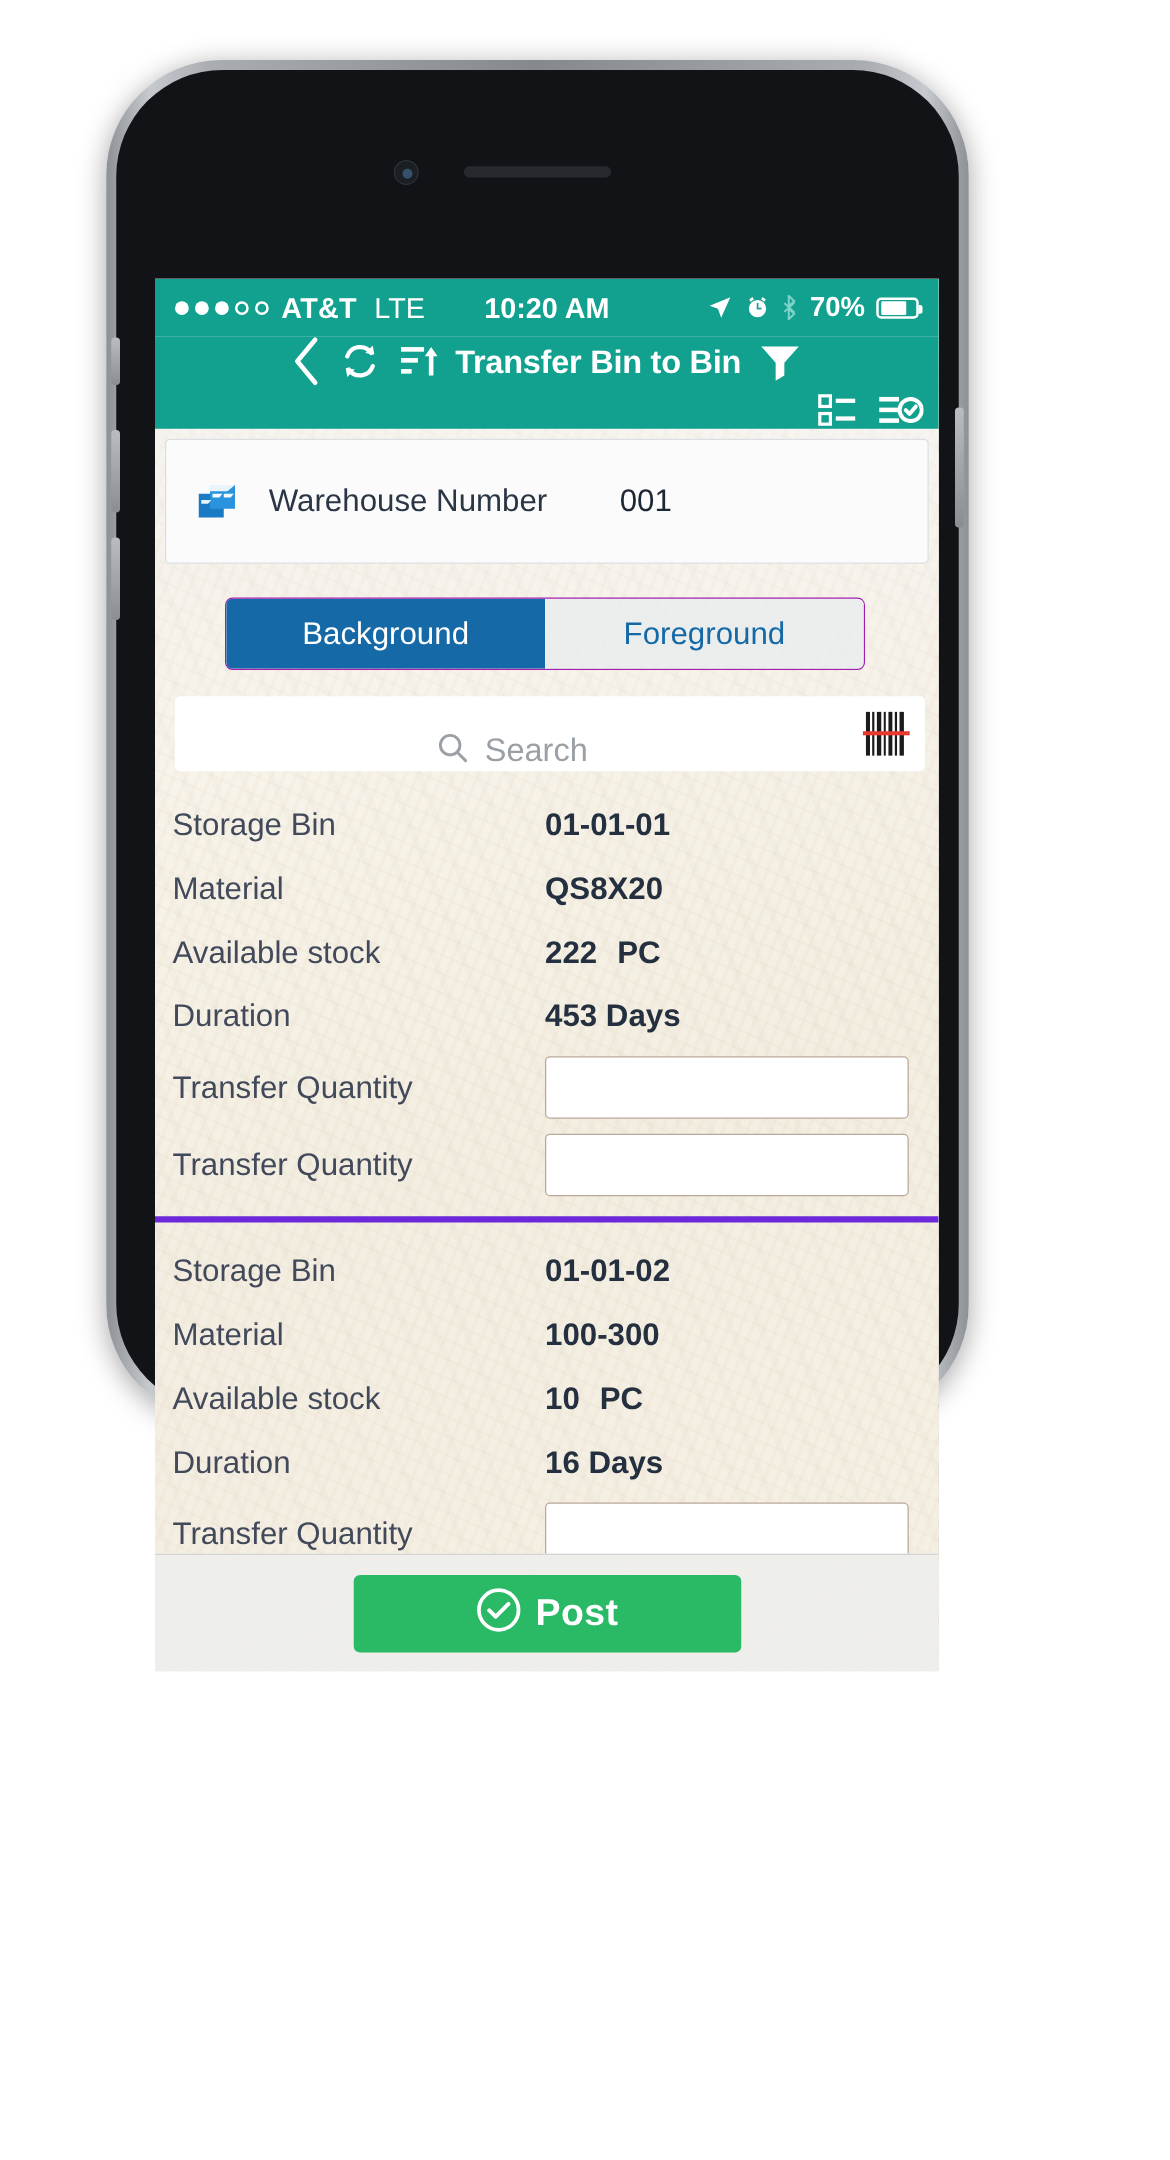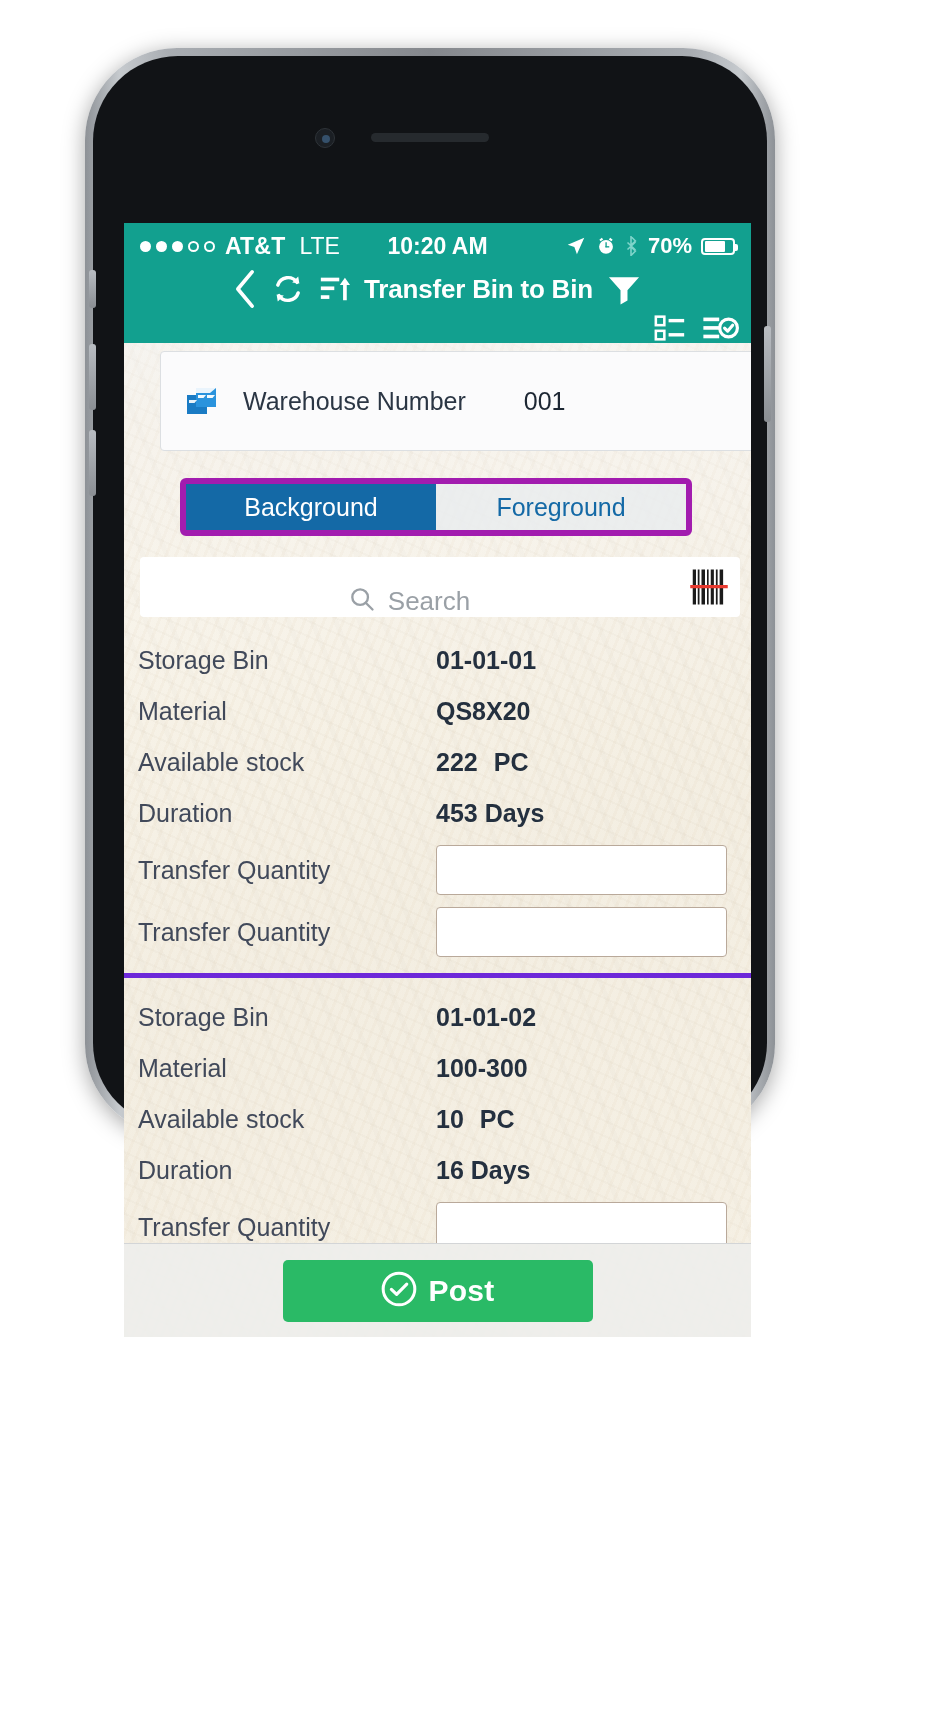--- a/index.html
+++ b/index.html
@@ -132,36 +132,35 @@
 
   
   #warehouse-card {
     position: absolute; left: 8px; top: 128px;
     width: 611px; height: 100px;
     background: #fbfbfc;
     border: 1px solid #dcdfe2;
     border-radius: 4px;
     display: flex; align-items: center;
     padding: 0 22px;
-    margin-left: 28px;
   }
   #warehouse-label {
     font-size: 25px; color: #2b3644; margin-left: 16px;
   }
   #warehouse-value {
     font-size: 25px; color: #1d2733; font-weight: 400;
     margin-left: 58px;
   }
 
   
   #segmented {
     position: absolute; left: 56px; top: 255px;
     width: 512px; height: 58px;
     display: flex;
-    border: 6px solid #a21caf;
+    border: 1px solid #a21caf;
     border-radius: 6px;
     overflow: hidden;
   }
   .seg {
     flex: 1; display: flex; align-items: center; justify-content: center;
     font-size: 25px; cursor: pointer;
   }
   .seg.active { background: #1469a6; color: #ffffff; }
   .seg.inactive { background: rgba(233,236,239,.80); color: #1469a6; }
 

